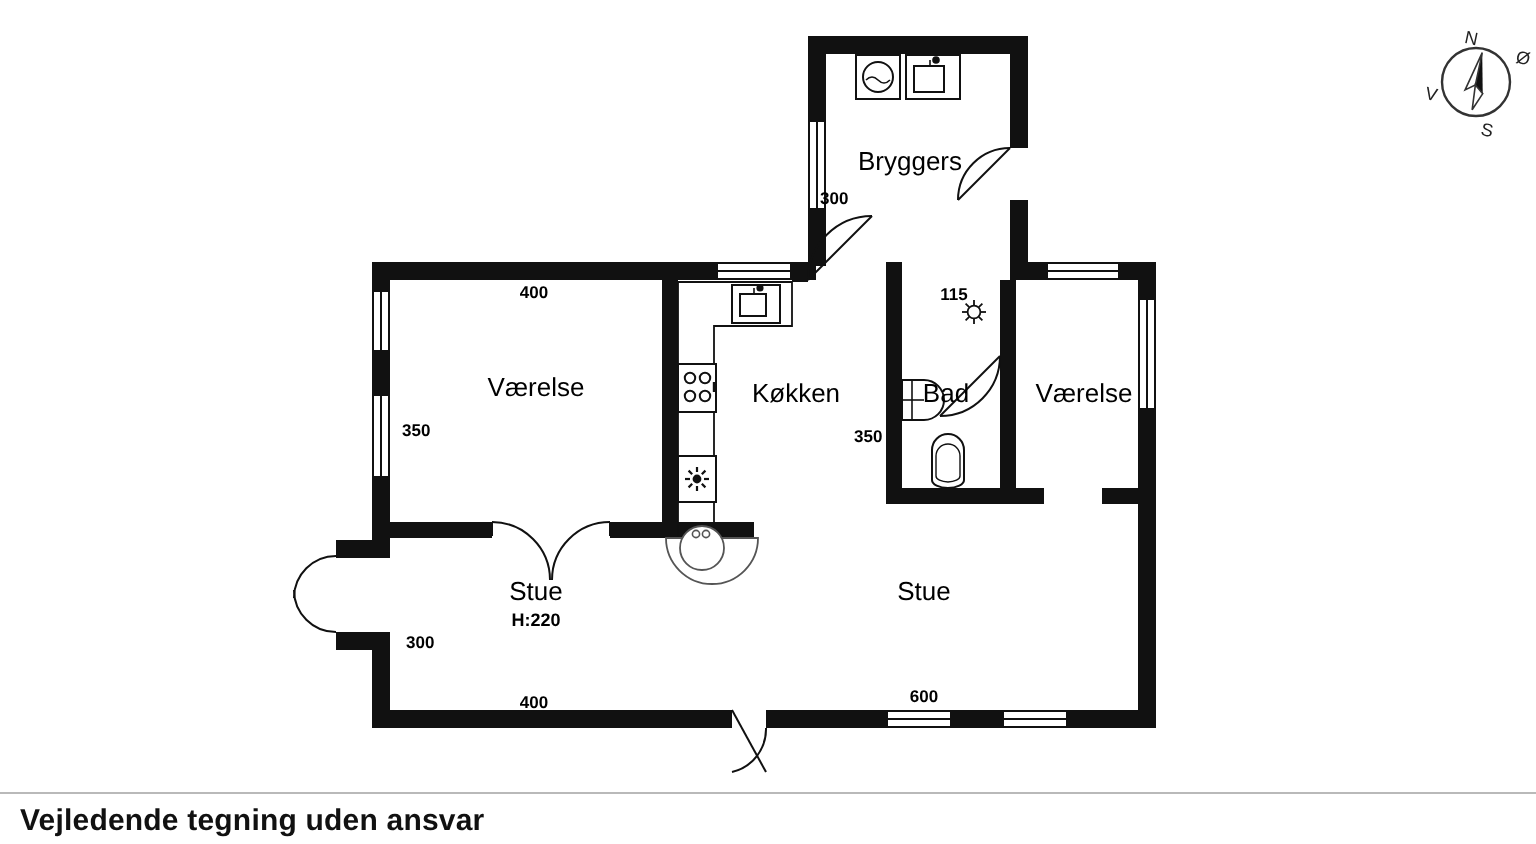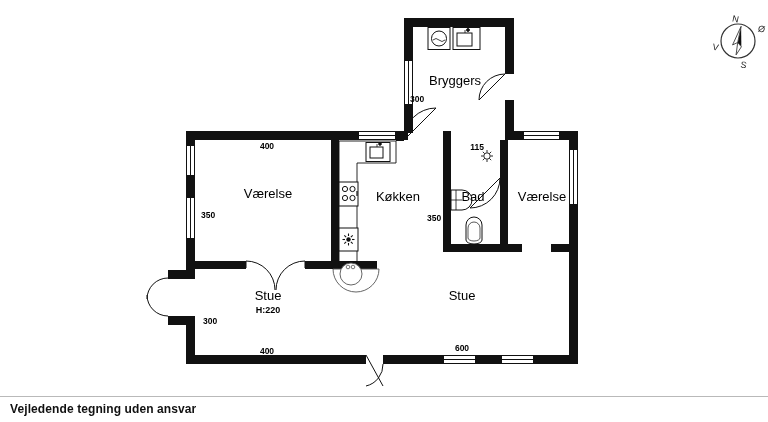--- a/index.html
+++ b/index.html
@@ -1,21 +1,21 @@
 <!DOCTYPE html>
 <html><head>
 <meta charset="utf-8">
 <style>
   html,body{margin:0;padding:0;background:#ffffff;}
   body{width:768px;height:422px;position:relative;overflow:hidden;
        font-family:"Liberation Sans","DejaVu Sans",sans-serif;color:#000;}
   #plan-area{position:absolute;left:0;top:0;width:768px;height:392px;}
   #plan-svg{position:absolute;left:0;top:0;}
   .footer-rule{position:absolute;left:0;top:396px;width:768px;height:1px;background:#b9b9b9;}
-  #footer-caption{position:absolute;left:10px;top:402px;font-size:12px;font-weight:bold;
+  #footer-caption{position:absolute;left:10px;top:402px;font-size:15px;font-weight:bold;
                   letter-spacing:.1px;color:#111;}
   .room-label{font-family:"Liberation Sans","DejaVu Sans",sans-serif;font-size:13px;fill:#000;}
   .room-label.small{font-size:9px;font-weight:bold;}
   .dim-label{font-family:"Liberation Sans","DejaVu Sans",sans-serif;font-size:8.5px;
              font-weight:bold;fill:#000;}
   .compass-letter{font-family:"Liberation Sans","DejaVu Sans",sans-serif;font-size:9px;fill:#222;}
 </style>
 </head>
 <body>
 

